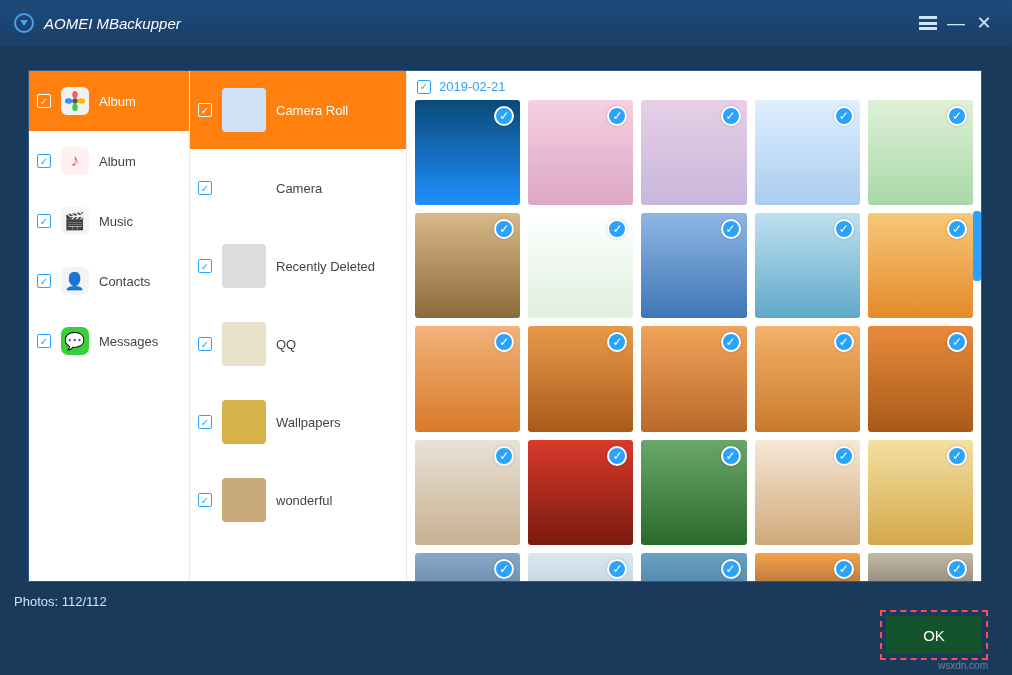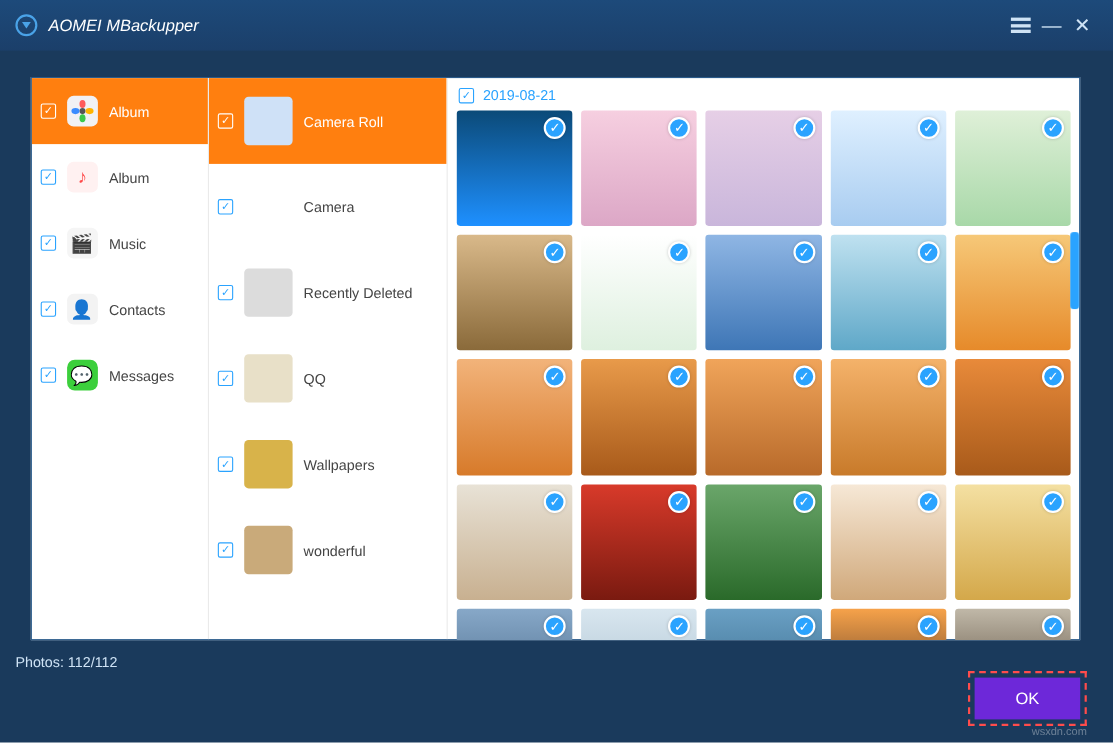--- a/index.html
+++ b/index.html
@@ -32,21 +32,21 @@
   .alb .thumb { width: 44px; height: 44px; background: #ddd; border-radius: 4px; }
   .gridwrap { flex: 1; display: flex; flex-direction: column; min-width: 0; }
   .gridhead { padding: 8px 10px 2px; display: flex; align-items: center; gap: 8px; color: #2aa3ff; font-size: 13px; }
   .gridhead .cb { width:14px; height:14px; border:1.5px solid #2aa3ff; border-radius:2px; display:flex; align-items:center; justify-content:center; font-size:10px; }
   .grid { padding: 4px 8px 8px; display: grid; grid-template-columns: repeat(5, 1fr); gap: 8px; overflow: auto; }
   .cell { position: relative; aspect-ratio: 1/1; border-radius: 3px; }
   .cell .tick { position:absolute; top:6px; right:6px; width:20px; height:20px; border-radius:50%; background:#2aa3ff; border:2px solid #fff; display:flex; align-items:center; justify-content:center; color:#fff; font-size:12px; box-shadow:0 0 3px rgba(0,0,0,.2); }
   .scrolltrack { position:absolute; right:0; top:140px; width:8px; height:70px; background:#2aa3ff; border-radius:3px; }
   .status { position:absolute; left:14px; top:594px; color:#cfe3f5; font-size:13px; }
   .okwrap { position:absolute; right:24px; top:610px; border:2px dashed #ff4c4c; padding:4px; }
-  .okbtn { width:96px; height:38px; background:#6d28d9; color:#fff; border:none; font-size:15px; cursor:pointer; display:flex; align-items:center; justify-content:center; }
+  .okbtn { width:96px; height:38px; background:#14532d; color:#fff; border:none; font-size:15px; cursor:pointer; display:flex; align-items:center; justify-content:center; }
   .water { position:absolute; right:24px; bottom:4px; font-size:10px; color:rgba(255,255,255,.35); }
   .listicon { width:18px; height:14px; display:flex; flex-direction:column; justify-content:space-between; }
   .listicon div { height:3px; background:#cfe3f5; width:100%; }
   svg.photosicon { width:22px; height:22px; }
 </style>
 </head>
 <body>
 
 <div class="titlebar">
   <div class="logo">
@@ -135,21 +135,21 @@
           <span class="cb">✓</span>
     <span class="thumb" style="background:#c9aa7a"></span>
     <span>wonderful</span>
         </div>
       </div>
   </div>
 
   <div class="gridwrap">
     <div class="gridhead">
       <span class="cb">✓</span>
-      <span>2019-08-21</span>
+      <span>2019-02-21</span>
     </div>
     <div class="grid" id="grid">
         <div class="cell" style="background: linear-gradient(rgb(11, 74, 120), rgb(30, 144, 255));">
           <span class="tick">✓</span>
         </div>
         <div class="cell" style="background: linear-gradient(rgb(246, 207, 224), rgb(220, 167, 198));">
           <span class="tick">✓</span>
         </div>
         <div class="cell" style="background: linear-gradient(rgb(230, 207, 230), rgb(201, 182, 219));">
           <span class="tick">✓</span>

